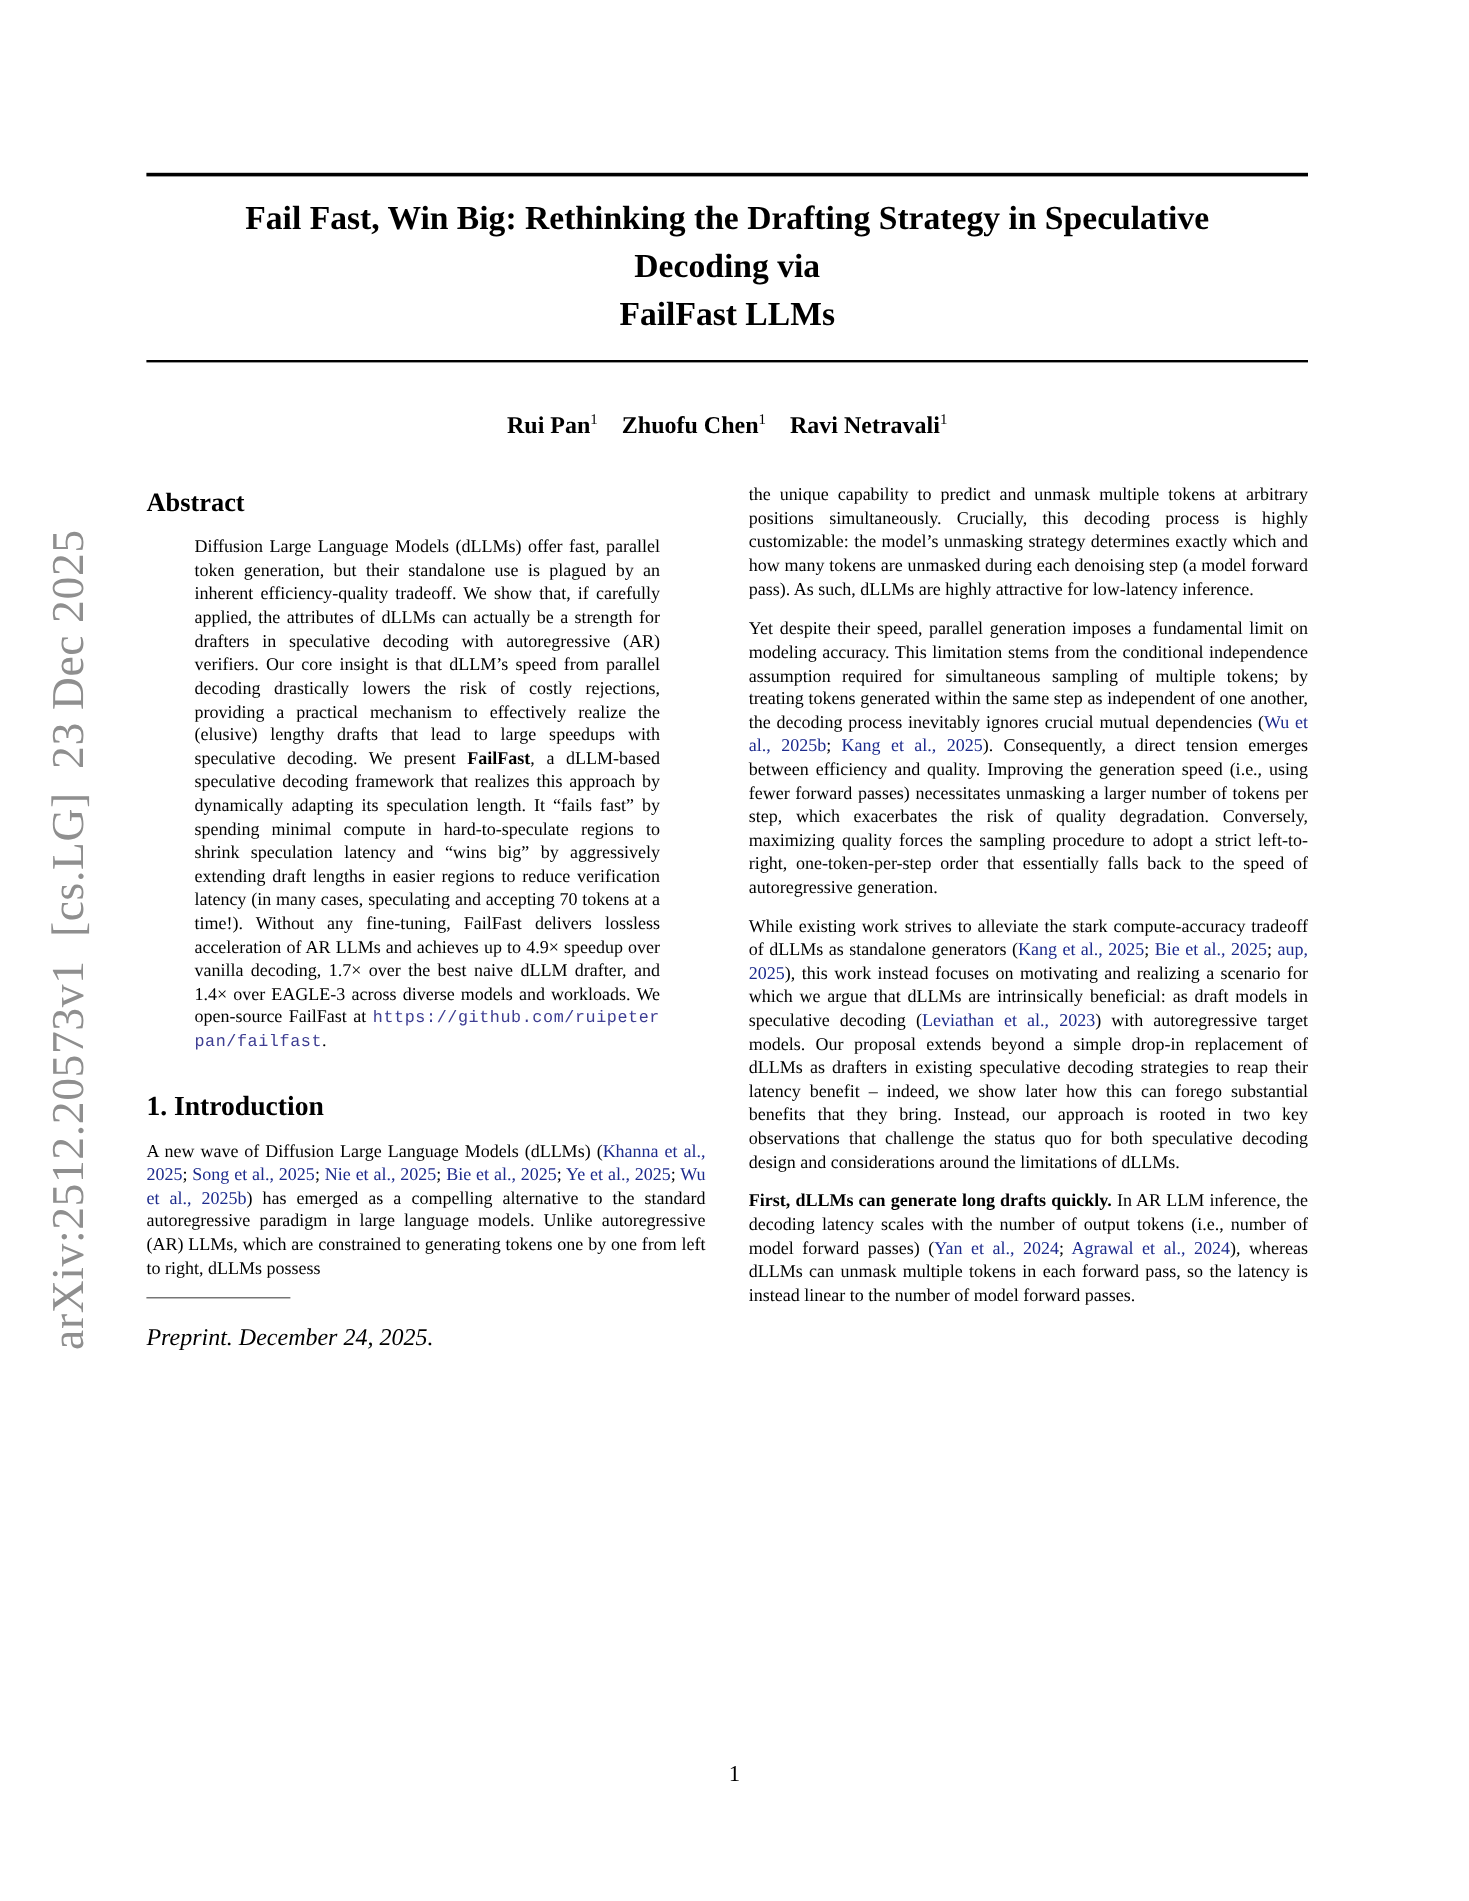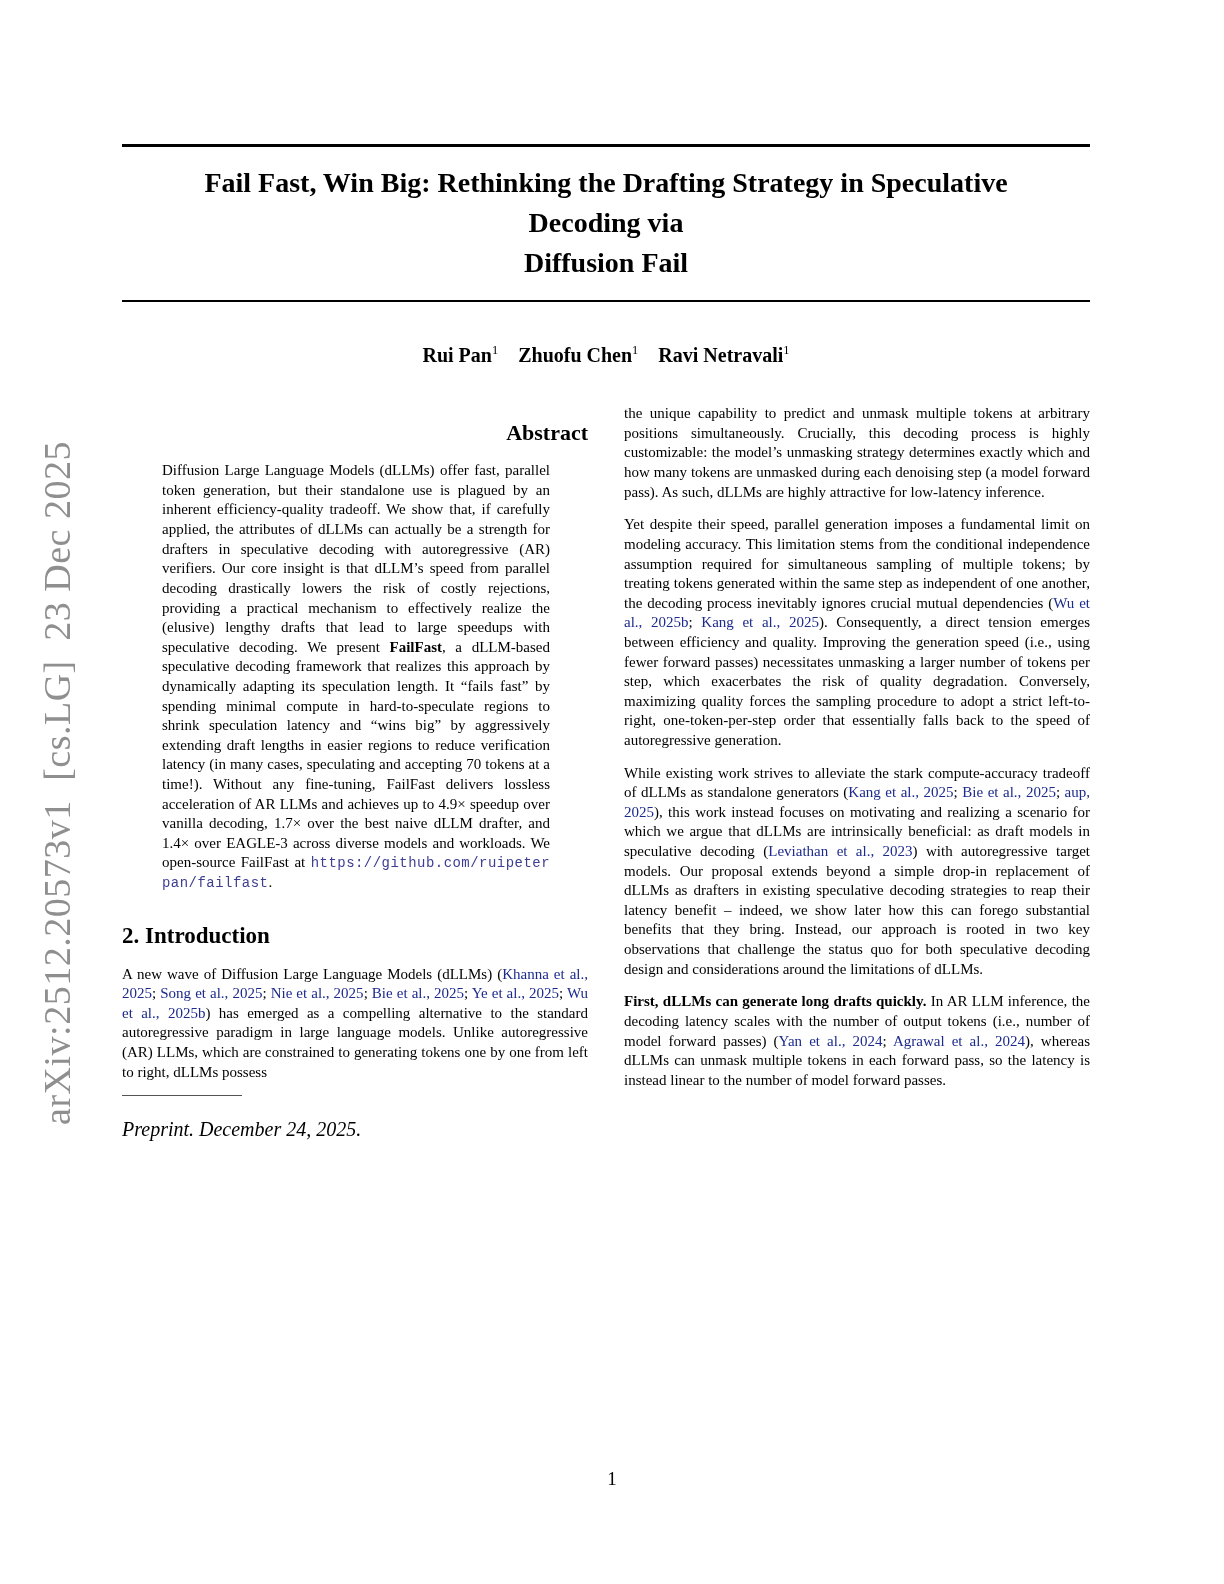--- a/index.html
+++ b/index.html
@@ -59,22 +59,22 @@
   .columns {
     display: flex;
     gap: 36px;
     margin-top: 37px;
   }
   .col {
     flex: 1;
     min-width: 0;
   }
   .abstract-heading {
-    margin: 16px 0 15px 0;
-    text-align: right;
+    margin: 2px 0 15px 0;
+    text-align: left;
     font-size: 22px;
     font-weight: bold;
   }
   .abstract-body {
     padding: 0 38px 0 40px;
   }
   p.para {
     margin: 0 0 13px 0;
     font-size: 15px;
     line-height: 1.308;
@@ -133,35 +133,35 @@
 <body>
 
 <div class="page">
 
   <div class="watermark">arXiv:2512.20573v1 [cs.LG] 23 Dec 2025</div>
 
   <div class="content">
 
     <div class="rule-top"></div>
 
-    <h1 class="title"><span>Fail Fast, Win Big: Rethinking the Drafting Strategy in Speculative Decoding via</span><br><span>Diffusion Fail</span></h1>
+    <h1 class="title"><span>Fail Fast, Win Big: Rethinking the Drafting Strategy in Speculative Decoding via</span><br><span>FailFast LLMs</span></h1>
 
     <div class="rule-bottom"></div>
 
     <div class="authors"><span class="seg-bold">Rui Pan</span><sup class="seg-sup">1</sup><span class="seg-bold">  Zhuofu Chen</span><sup class="seg-sup">1</sup><span class="seg-bold">  Ravi Netravali</span><sup class="seg-sup">1</sup></div>
 
     <div class="columns">
 
       <div class="col">
         <h2 class="abstract-heading">Abstract</h2>
         <div class="abstract-body">
           <p class="para"><span class="seg-plain">Diffusion Large Language Models (dLLMs) offer fast, parallel token generation, but their standalone use is plagued by an inherent efficiency-quality tradeoff. We show that, if carefully applied, the attributes of dLLMs can actually be a strength for drafters in speculative decoding with autoregressive (AR) verifiers. Our core insight is that dLLM’s speed from parallel decoding drastically lowers the risk of costly rejections, providing a practical mechanism to effectively realize the (elusive) lengthy drafts that lead to large speedups with speculative decoding. We present </span><span class="seg-bold">FailFast</span><span class="seg-plain">, a dLLM-based speculative decoding framework that realizes this approach by dynamically adapting its speculation length. It “fails fast” by spending minimal compute in hard-to-speculate regions to shrink speculation latency and “wins big” by aggressively extending draft lengths in easier regions to reduce verification latency (in many cases, speculating and accepting 70 tokens at a time!). Without any fine-tuning, FailFast delivers lossless acceleration of AR LLMs and achieves up to 4.9× speedup over vanilla decoding, 1.7× over the best naive dLLM drafter, and 1.4× over EAGLE-3 across diverse models and workloads. We open-source FailFast at </span><span class="seg-mono-link">https://github.com/ruipeterpan/failfast</span><span class="seg-plain">.</span></p>
         </div>
 
-        <h2 class="section-heading">2. Introduction</h2>
+        <h2 class="section-heading">1. Introduction</h2>
         <p class="para"><span class="seg-plain">A new wave of Diffusion Large Language Models (dLLMs) (</span><span class="seg-link">Khanna et al., 2025</span><span class="seg-plain">; </span><span class="seg-link">Song et al., 2025</span><span class="seg-plain">; </span><span class="seg-link">Nie et al., 2025</span><span class="seg-plain">; </span><span class="seg-link">Bie et al., 2025</span><span class="seg-plain">; </span><span class="seg-link">Ye et al., 2025</span><span class="seg-plain">; </span><span class="seg-link">Wu et al., 2025b</span><span class="seg-plain">) has emerged as a compelling alternative to the standard autoregressive paradigm in large language models. Unlike autoregressive (AR) LLMs, which are constrained to generating tokens one by one from left to right, dLLMs possess</span></p>
 
         <div class="footnote-rule"></div>
         <p class="preprint">Preprint. December 24, 2025.</p>
       </div>
 
       <div class="col">
         <p class="para"><span class="seg-plain">the unique capability to predict and unmask multiple tokens at arbitrary positions simultaneously. Crucially, this decoding process is highly customizable: the model’s unmasking strategy determines exactly which and how many tokens are unmasked during each denoising step (a model forward pass). As such, dLLMs are highly attractive for low-latency inference.</span></p>
         <p class="para"><span class="seg-plain">Yet despite their speed, parallel generation imposes a fundamental limit on modeling accuracy. This limitation stems from the conditional independence assumption required for simultaneous sampling of multiple tokens; by treating tokens generated within the same step as independent of one another, the decoding process inevitably ignores crucial mutual dependencies (</span><span class="seg-link">Wu et al., 2025b</span><span class="seg-plain">; </span><span class="seg-link">Kang et al., 2025</span><span class="seg-plain">). Consequently, a direct tension emerges between efficiency and quality. Improving the generation speed (i.e., using fewer forward passes) necessitates unmasking a larger number of tokens per step, which exacerbates the risk of quality degradation. Conversely, maximizing quality forces the sampling procedure to adopt a strict left-to-right, one-token-per-step order that essentially falls back to the speed of autoregressive generation.</span></p>
         <p class="para"><span class="seg-plain">While existing work strives to alleviate the stark compute-accuracy tradeoff of dLLMs as standalone generators (</span><span class="seg-link">Kang et al., 2025</span><span class="seg-plain">; </span><span class="seg-link">Bie et al., 2025</span><span class="seg-plain">; </span><span class="seg-link">aup, 2025</span><span class="seg-plain">), this work instead focuses on motivating and realizing a scenario for which we argue that dLLMs are intrinsically beneficial: as draft models in speculative decoding (</span><span class="seg-link">Leviathan et al., 2023</span><span class="seg-plain">) with autoregressive target models. Our proposal extends beyond a simple drop-in replacement of dLLMs as drafters in existing speculative decoding strategies to reap their latency benefit – indeed, we show later how this can forego substantial benefits that they bring. Instead, our approach is rooted in two key observations that challenge the status quo for both speculative decoding design and considerations around the limitations of dLLMs.</span></p>

